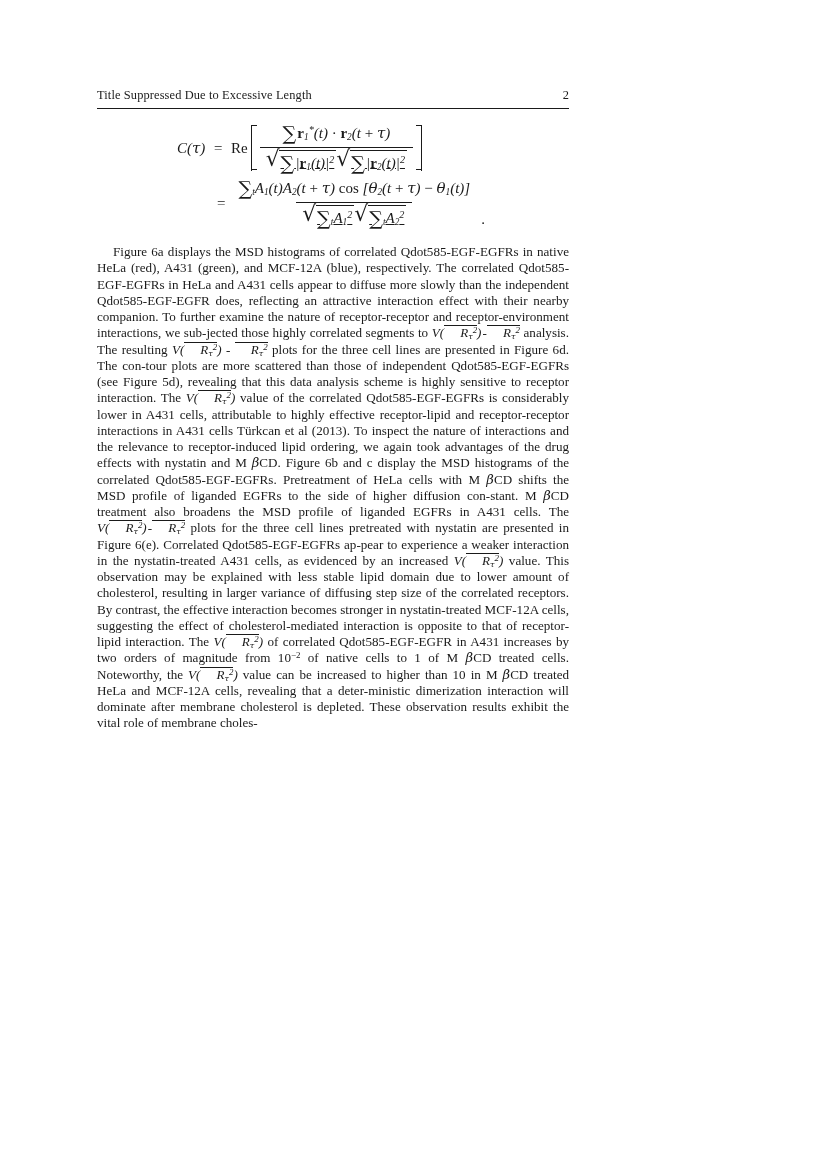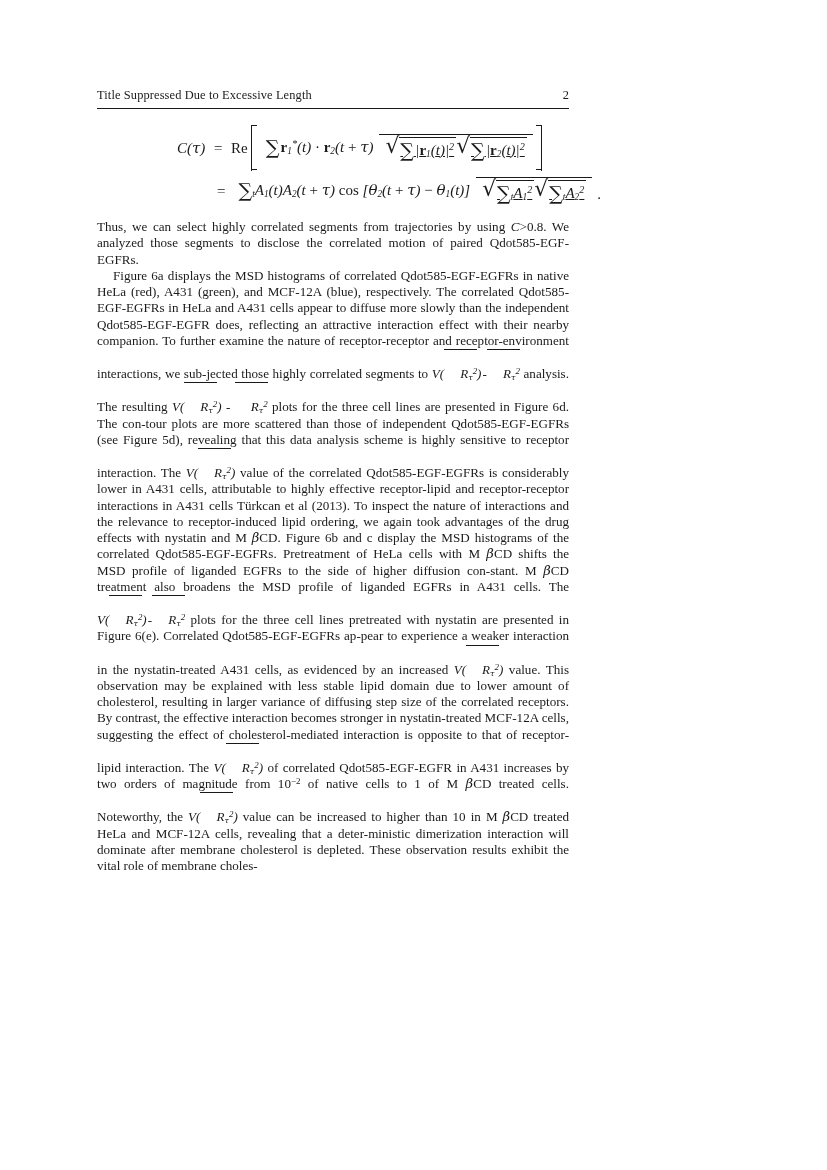--- a/index.html
+++ b/index.html
@@ -50,21 +50,21 @@
   
   .mi {
     font-family: "Liberation Serif", serif;
     font-style: italic;
     white-space: nowrap;
   }
   .mr { font-style: normal; }
   .ovl {
     display: inline-block;
     border-top: 1px solid #1a1a1a;
-    padding-top: 17px;
+    padding-top: 0px;
     line-height: 1.05;
   }
   sup.sm { font-size: .68em; vertical-align: .45em; line-height: 0; }
   sub.sm { font-size: .62em; vertical-align: -.22em; line-height: 0; }
   .greek { font-family: "DejaVu Serif", serif; font-style: italic; }
 
   
   .eqblock {
     margin: 16px 0 14px 0;
     font-size: 15px;
@@ -97,20 +97,21 @@
   .brk.l::before { left: 3px; top: 0; bottom: 0; width: 1.1px; }
   .brk.l::after  { left: 3px; top: 0; width: 6px; height: 1.1px;
                    box-shadow: 0 var(--h,44px) 0 0 #1a1a1a; }
   .brk.r::before { right: 3px; top: 0; bottom: 0; width: 1.1px; }
   .brk.r::after  { right: 3px; top: 0; width: 6px; height: 1.1px;
                    box-shadow: 0 var(--h,44px) 0 0 #1a1a1a; }
 
   
   .frac {
     display: inline-flex;
+    flex-direction: column;
     align-items: center;
     vertical-align: middle;
     margin: 0 3px;
   }
   .frac .num {
     padding: 0 6px 2px 6px;
     white-space: nowrap;
   }
   .frac .den {
     border-top: 1.1px solid #1a1a1a;
@@ -194,17 +195,16 @@
               <span class="sign">√</span>
               <span class="body"><span class="sum mr">∑</span><sub class="sm">t</sub><span>A</span><sub class="sm">2</sub><sup class="sm">2</sup></span>
             </span>
         </span>
       </span>
       <span class="mr" style="align-self:flex-end;padding-bottom:2px;padding-left:2px">.</span>
     </div>
 
   </div>
 
-  <p class="para"><span>Thus, we can select highly correlated segments from trajectories by using </span><span class="mi">C</span><span>&gt;0.8. We analyzed those segments to disclose the correlated motion of paired Qdot585-EGF-EGFRs.</span></p>
 
   <p class="para indent"><span>Figure 6a displays the MSD histograms of correlated Qdot585-EGF-EGFRs in native HeLa (red), A431 (green), and MCF-12A (blue), respectively. The correlated Qdot585-EGF-EGFRs in HeLa and A431 cells appear to diffuse more slowly than the independent Qdot585-EGF-EGFR does, reflecting an attractive interaction effect with their nearby companion. To further examine the nature of receptor-receptor and receptor-environment interactions, we sub-jected those highly correlated segments to </span><span class="mi"><span>V</span>(<span class="ovl"><span>R</span><sub class="sm greek">τ</sub><sup class="sm">2</sup></span>) <span class="mr">-</span><span class="ovl"><span>R</span><sub class="sm greek">τ</sub><sup class="sm">2</sup></span></span><span> analysis. The resulting </span><span class="mi"><span>V</span>(<span class="ovl"><span>R</span><sub class="sm greek">τ</sub><sup class="sm">2</sup></span>) <span class="mr">-</span> <span class="ovl"><span>R</span><sub class="sm greek">τ</sub><sup class="sm">2</sup></span></span><span> plots for the three cell lines are presented in Figure 6d. The con-tour plots are more scattered than those of independent Qdot585-EGF-EGFRs (see Figure 5d), revealing that this data analysis scheme is highly sensitive to receptor interaction. The </span><span class="mi"><span>V</span>(<span class="ovl"><span>R</span><sub class="sm greek">τ</sub><sup class="sm">2</sup></span>)</span><span> value of the correlated Qdot585-EGF-EGFRs is considerably lower in A431 cells, attributable to highly effective receptor-lipid and receptor-receptor interactions in A431 cells Türkcan et al (2013). To inspect the nature of interactions and the relevance to receptor-induced lipid ordering, we again took advantages of the drug effects with nystatin and M </span><span class="greek">β</span><span>CD. Figure 6b and c display the MSD histograms of the correlated Qdot585-EGF-EGFRs. Pretreatment of HeLa cells with M </span><span class="greek">β</span><span>CD shifts the MSD profile of liganded EGFRs to the side of higher diffusion con-stant. M </span><span class="greek">β</span><span>CD treatment also broadens the MSD profile of liganded EGFRs in A431 cells. The </span><span class="mi"><span>V</span>(<span class="ovl"><span>R</span><sub class="sm greek">τ</sub><sup class="sm">2</sup></span>) <span class="mr">-</span><span class="ovl"><span>R</span><sub class="sm greek">τ</sub><sup class="sm">2</sup></span></span><span> plots for the three cell lines pretreated with nystatin are presented in Figure 6(e). Correlated Qdot585-EGF-EGFRs ap-pear to experience a weaker interaction in the nystatin-treated A431 cells, as evidenced by an increased </span><span class="mi"><span>V</span>(<span class="ovl"><span>R</span><sub class="sm greek">τ</sub><sup class="sm">2</sup></span>)</span><span> value. This observation may be explained with less stable lipid domain due to lower amount of cholesterol, resulting in larger variance of diffusing step size of the correlated receptors. By contrast, the effective interaction becomes stronger in nystatin-treated MCF-12A cells, suggesting the effect of cholesterol-mediated interaction is opposite to that of receptor-lipid interaction. The </span><span class="mi"><span>V</span>(<span class="ovl"><span>R</span><sub class="sm greek">τ</sub><sup class="sm">2</sup></span>)</span><span> of correlated Qdot585-EGF-EGFR in A431 increases by two orders of magnitude from </span><span class="mr"><span>10</span><sup class="sm">−2</sup></span><span> of native cells to 1 of M </span><span class="greek">β</span><span>CD treated cells. Noteworthy, the </span><span class="mi"><span>V</span>(<span class="ovl"><span>R</span><sub class="sm greek">τ</sub><sup class="sm">2</sup></span>)</span><span> value can be increased to higher than 10 in M </span><span class="greek">β</span><span>CD treated HeLa and MCF-12A cells, revealing that a deter-ministic dimerization interaction will dominate after membrane cholesterol is depleted. These observation results exhibit the vital role of membrane choles-</span></p>
 
 </div>
 
 </body></html>

